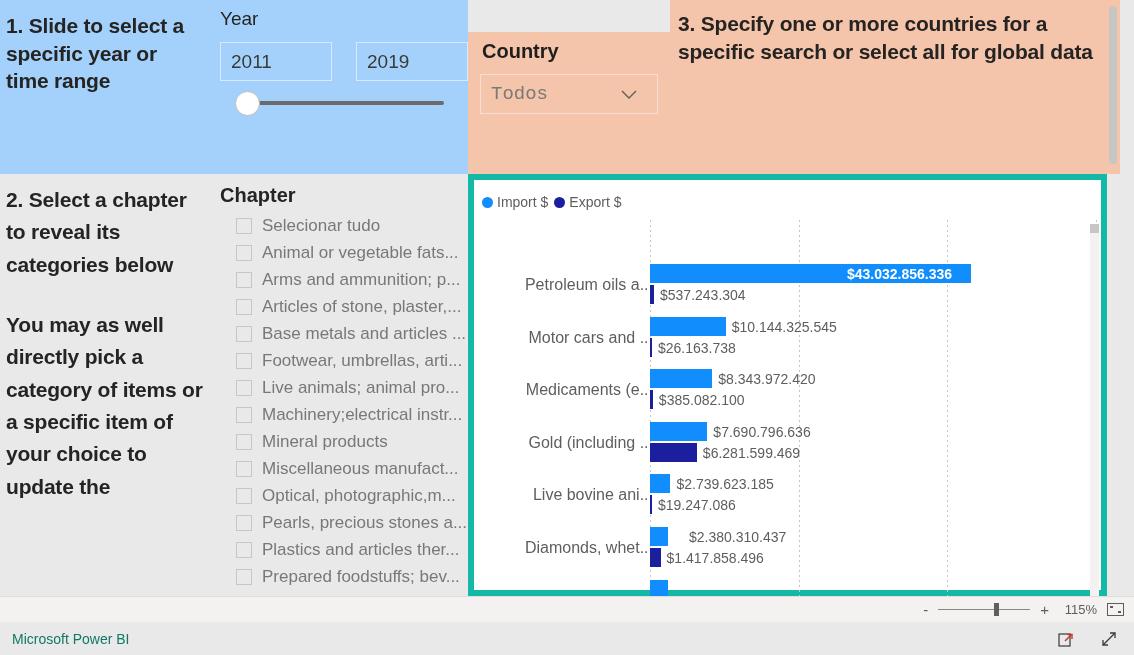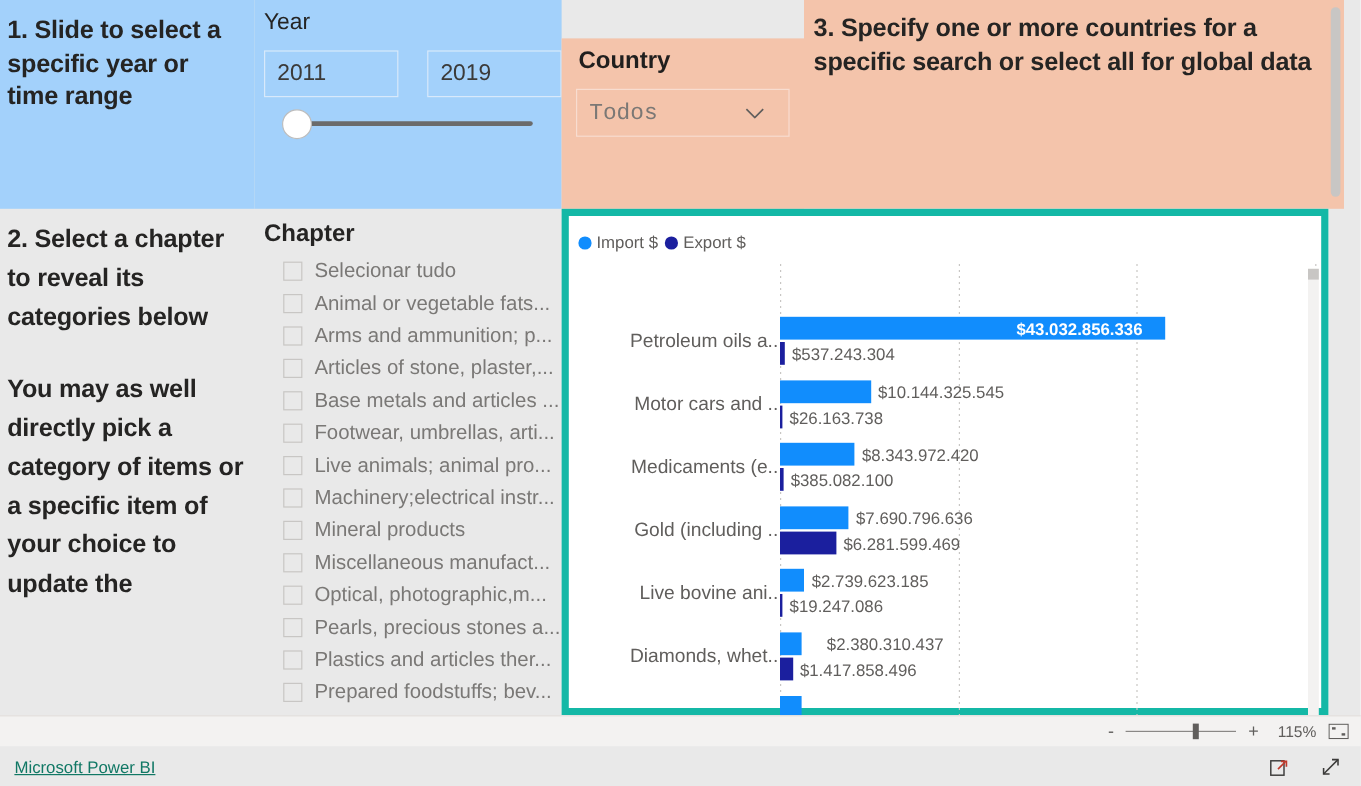--- a/index.html
+++ b/index.html
@@ -157,21 +157,21 @@
   #zoom-pct { font-size: 13px; color: #605e5c; min-width: 38px; text-align: right; }
   #fit-icon { width: 17px; height: 13px; }
 
   
   #footer {
     position: absolute; left: 0; top: 622px; width: 1134px; height: 33px;
     background: #e9e9e9; display: flex; align-items: center;
   }
   #pbi-link {
     margin-left: 12px; font-size: 14px; color: #117865;
-    text-decoration: underline; cursor: pointer;
+    cursor: pointer;
   }
   #footer-actions { margin-left: auto; display: flex; align-items: center; gap: 24px; margin-right: 16px; }
   .footer-icon { width: 18px; height: 18px; }
 </style>
 </head>
 <body>
 
 <div id="root">
 
   <div id="canvas">

